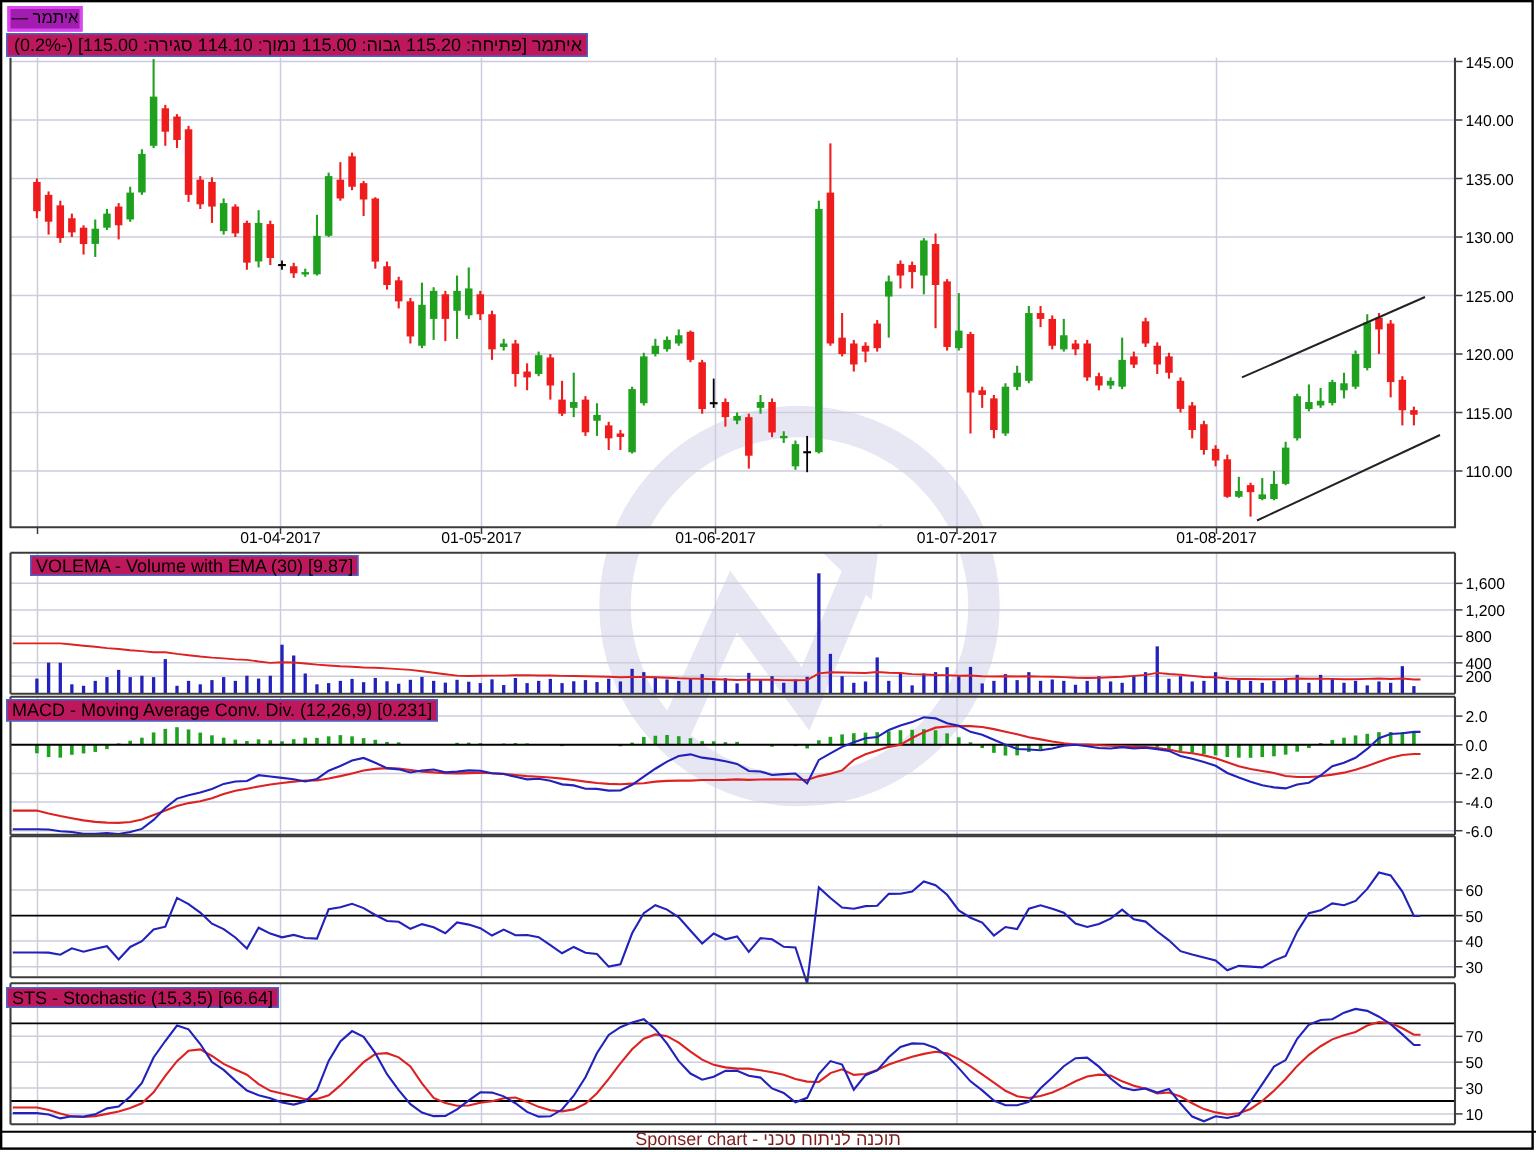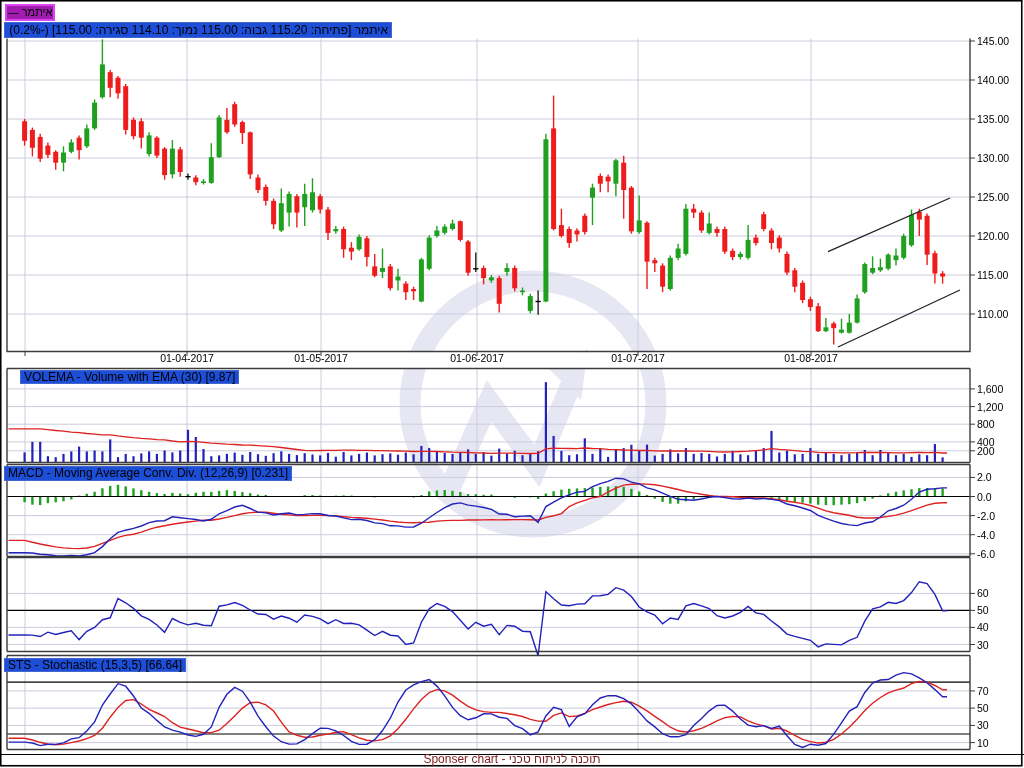--- a/index.html
+++ b/index.html
@@ -1,18 +1,18 @@
 <!DOCTYPE html>
 <html><head><meta charset="utf-8">
 <style>
 html,body{margin:0;padding:0;background:#fff;width:1024px;height:768px;overflow:hidden}
 *{font-family:"Liberation Sans",sans-serif}
 #page{position:relative;width:1024px;height:768px}
 svg text.ax{font-size:10.5px;fill:#000}
-.box{position:absolute;background:#1d4ed8;border:1px solid #4466cc;font-size:12px;color:#000;
+.box{position:absolute;background:#be185d;border:1px solid #4466cc;font-size:12px;color:#000;
      line-height:12.5px;padding:0 3px;white-space:nowrap}
 </style></head>
 <body>
 <div id="page">
 <svg width="1024" height="768" style="position:absolute;left:0;top:0">
 <g fill="none" stroke="#e7e7f4" stroke-width="21">
 <circle cx="533" cy="404" r="123"></circle>
 <path d="M446,497 L489,401 L537,466 L572,382" stroke-linejoin="miter"></path>
 </g>
 <path d="M588,349 L549,369 L581,400 Z" fill="#e7e7f4" stroke="none"></path>

